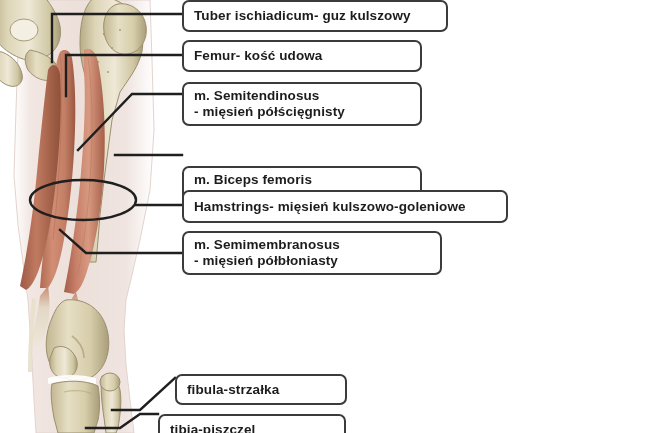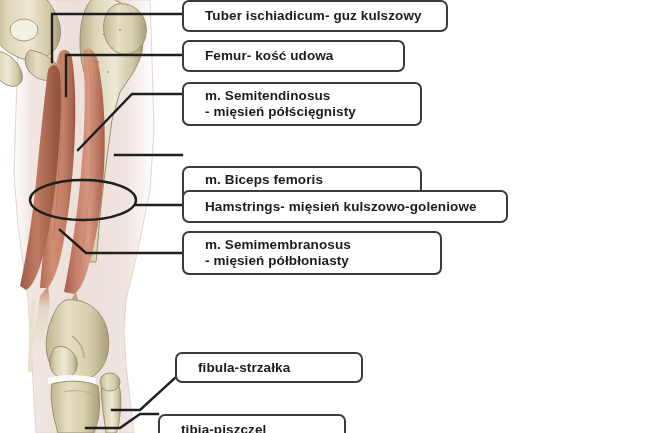--- a/index.html
+++ b/index.html
@@ -25,21 +25,21 @@
     position:absolute;
     box-sizing:border-box;
     background:#ffffff;
     border:2px solid #3b3b3b;
     border-radius:7px;
     color:#1c1c1c;
     font-weight:bold;
     font-size:13.5px;
     line-height:16px;
     letter-spacing:.1px;
-    padding:5px 9px 5px 21px;
+    padding:5px 9px 5px 10px;
     white-space:pre-line;
     display:flex;
     align-items:center;
   }
   .label-box span{display:block;}
 </style>
 </head>
 <body>
 
 <div id="stage">
@@ -224,21 +224,21 @@
       <path d="M86,428 L120,428 L140,414 L158,414"></path>
     </g>
 
     <ellipse cx="83" cy="200" rx="53" ry="20" fill="none" stroke="#1f1f1f" stroke-width="2.4"></ellipse>
   </svg>
 
   <div class="label-box" style="left:182px;top:0px;width:266px;height:32px;">
     <span>Tuber ischiadicum- guz kulszowy</span>
   </div>
 
-  <div class="label-box" style="left:182px;top:40px;width:223px;height:32px;">
+  <div class="label-box" style="left:182px;top:40px;width:240px;height:32px;">
     <span>Femur- kość udowa</span>
   </div>
 
   <div class="label-box" style="left:182px;top:82px;width:240px;height:44px;">
     <span>m. Semitendinosus
 - mięsień półścięgnisty</span>
   </div>
 
   <div class="label-box" style="left:182px;top:134px;width:240px;height:44px;margin-top:32px;">
     <span>m. Biceps femoris
@@ -247,21 +247,21 @@
 
   <div class="label-box" style="left:182px;top:190px;width:326px;height:33px;">
     <span>Hamstrings- mięsień kulszowo-goleniowe</span>
   </div>
 
   <div class="label-box" style="left:182px;top:231px;width:260px;height:44px;">
     <span>m. Semimembranosus
 - mięsień półbłoniasty</span>
   </div>
 
-  <div class="label-box" style="left:175px;top:352px;width:188px;height:31px;">
+  <div class="label-box" style="left:175px;top:374px;width:172px;height:31px;">
     <span>fibula-strzałka</span>
   </div>
 
   <div class="label-box" style="left:158px;top:414px;width:188px;height:31px;">
     <span>tibia-piszczel</span>
   </div>
 
 </div>
 
 </body></html>

